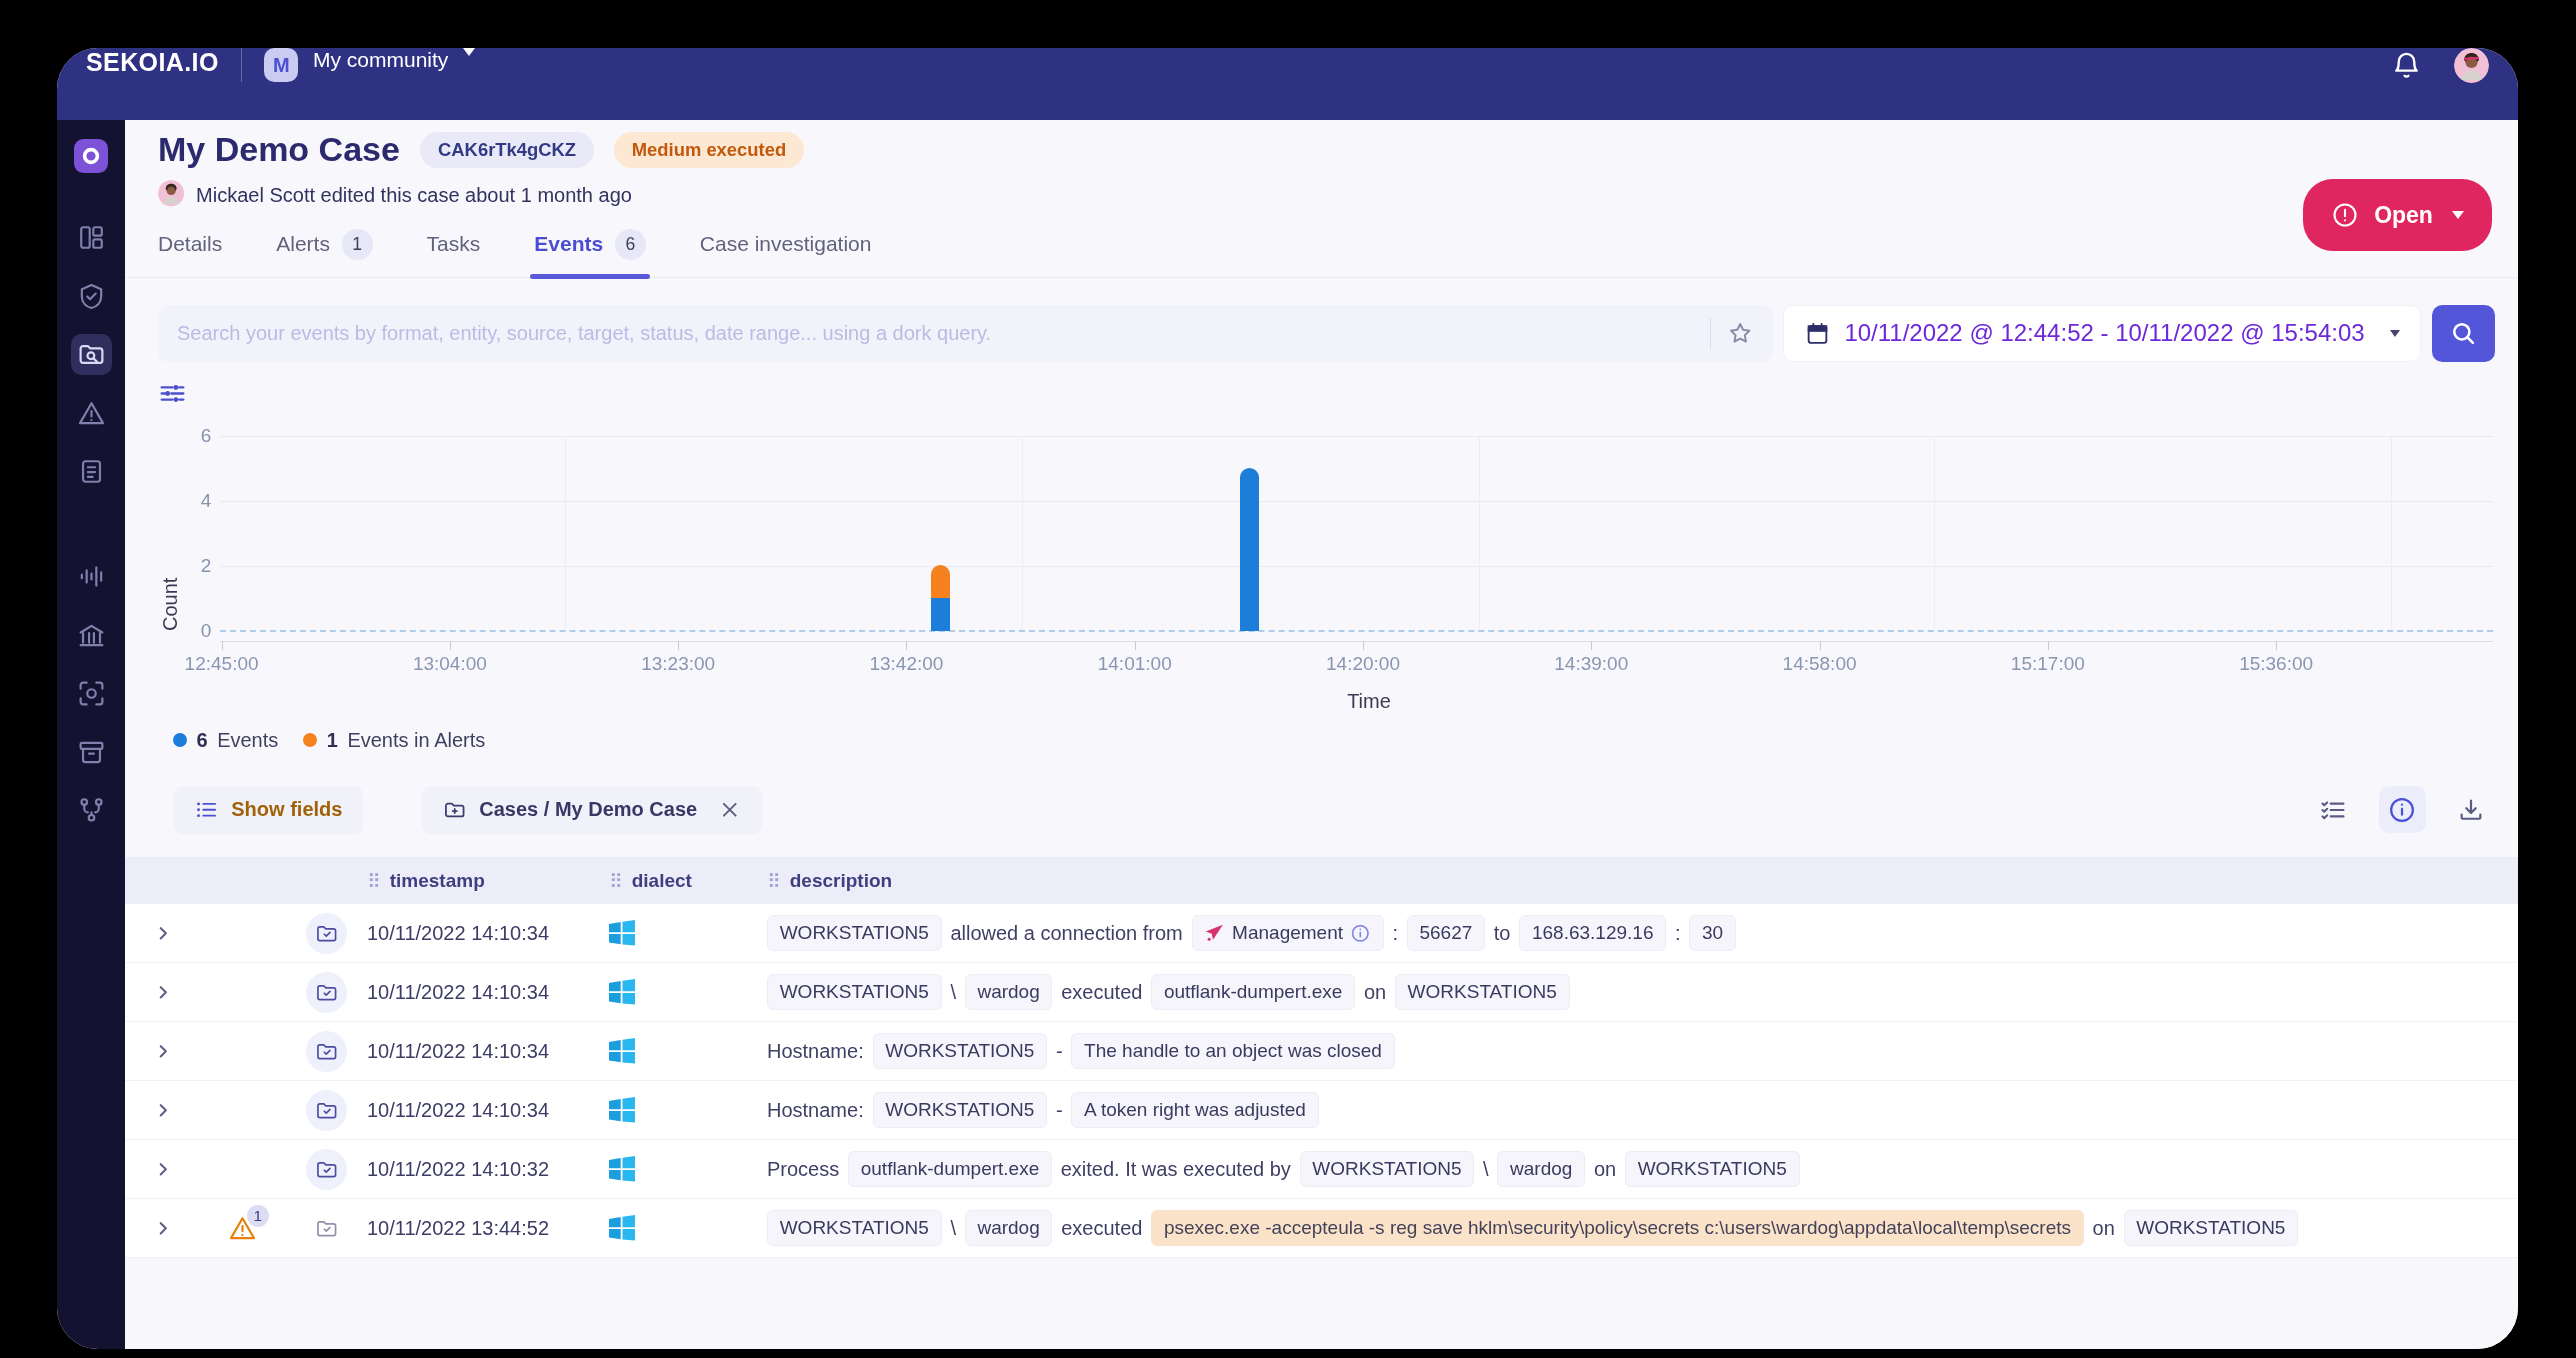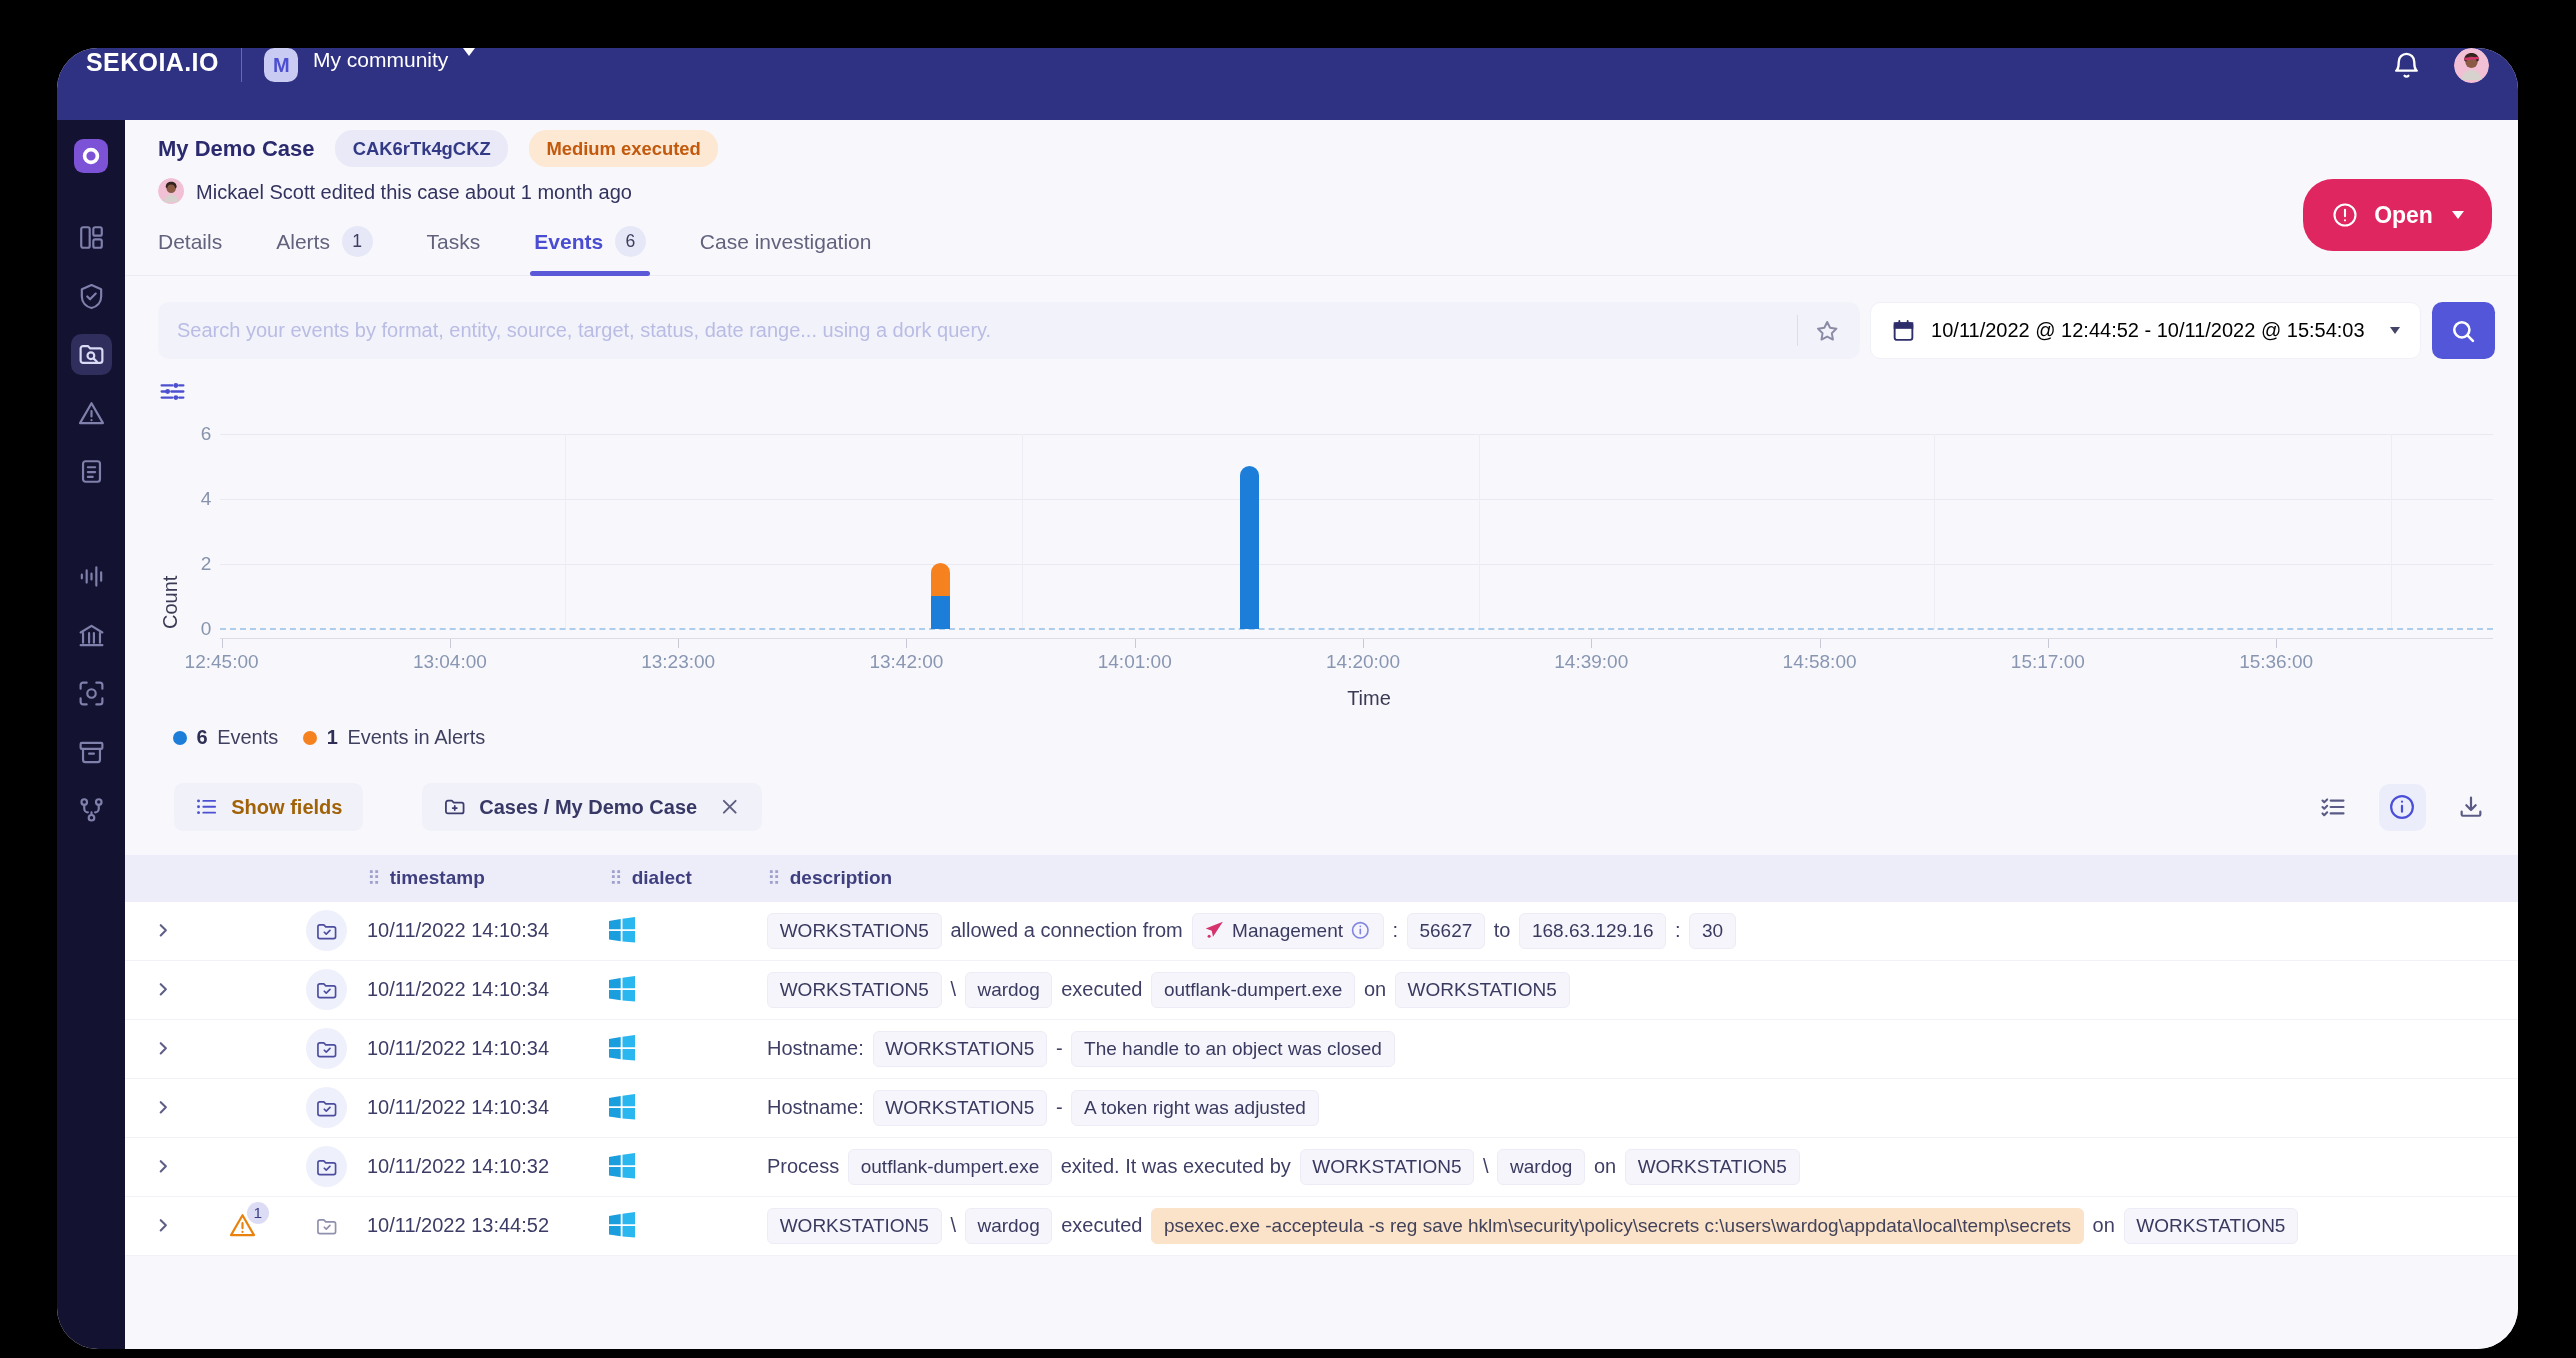--- a/index.html
+++ b/index.html
@@ -31,21 +31,21 @@
   .sb-icon.active { background:#302e5c; color:#d9daf5; }
   .sb-gap { height:46px; }
 
   .main { flex:1; position:relative; overflow:hidden; background:#f8f8fc; }
   .pad { padding-left:33px; padding-right:23.5px; }
 
   
   .breadcrumb { margin-top:20.6px; display:flex; align-items:center; gap:10.3px; font-size:20px; color:#514fc0; }
   .bc-chev { color:#514fc0; font-size:19px; }
   .title-row { margin-top:10.3px; display:flex; align-items:center; gap:20.6px; }
-  .page-title { font-size:22px; font-weight:bold; color:#2b2a6e; }
+  .page-title { font-size:34px; font-weight:bold; color:#2b2a6e; }
   .badge-id { background:#e9e9f8; color:#333a85; border-radius:17.6px; padding:7.3px 17.6px; font-size:18.4px; font-weight:600; }
   .badge-priority { background:#fde8d4; color:#c2590d; border-radius:17.6px; padding:7.3px 17.6px; font-size:18.4px; font-weight:600; }
   .byline { margin-top:11px; display:flex; align-items:flex-end; gap:11.7px; font-size:20px; color:#32325f; }
   .byline svg { width:26.4px; height:26.4px; border-radius:50%; }
 
   .open-btn { position:absolute; top:59px; right:26px; height:72px; border-radius:30px; background:#e02660;
               color:#fff; display:flex; align-items:center; gap:14.7px; padding:0 28px; font-size:23px; font-weight:600; }
   .open-btn .caret { border-top-color:#fff; margin-left:4.4px; }
   .open-ic svg { width:28px; height:28px; display:block; }
 
@@ -59,21 +59,21 @@
                display:flex; align-items:center; justify-content:center; font-weight:400; }
 
   
   .search-row { margin-top:26.4px; display:flex; gap:10.3px; height:57px; align-items:stretch; }
   .search-input-wrap { flex:1; background:#f2f2fa; border-radius:10.3px; display:flex; align-items:center; padding:0 19px; }
   .search-input { flex:1; border:none; outline:none; background:transparent; font-size:20px; color:#3a3a66; font-family:inherit; }
   .search-input::placeholder { color:#b9bce4; }
   .si-div { width:1.5px; height:31px; background:#dcdcee; margin:0 16px; }
   .star svg { width:26.4px; height:26.4px; display:block; }
   .datepicker { background:#fff; border:0.7px solid #f0f0f8; border-radius:10.3px; display:flex; align-items:center; gap:14.7px; padding:0 20.6px; }
-  .dp-text { font-size:20px; color:#000000; }
+  .dp-text { font-size:24px; color:#6d28d9; }
   .dp-caret { width:0; height:0; border-left:5.9px solid transparent; border-right:5.9px solid transparent; border-top:7.3px solid #444466; margin-left:10.3px; }
   .cal svg { width:25px; height:25px; display:block; }
   .search-btn { width:63px; border-radius:10.3px; background:#5356d8; display:flex; align-items:center; justify-content:center; border:none; }
   .search-btn svg { width:28px; height:28px; }
 
   .filter-ic { margin-top:17.6px; width:29px; height:29px; margin-left:33px; }
   .filter-ic svg { width:29px; height:29px; display:block; }
 
   
   .chart-row { margin-top:28px; display:flex; padding-left:33px; padding-right:25px; }

